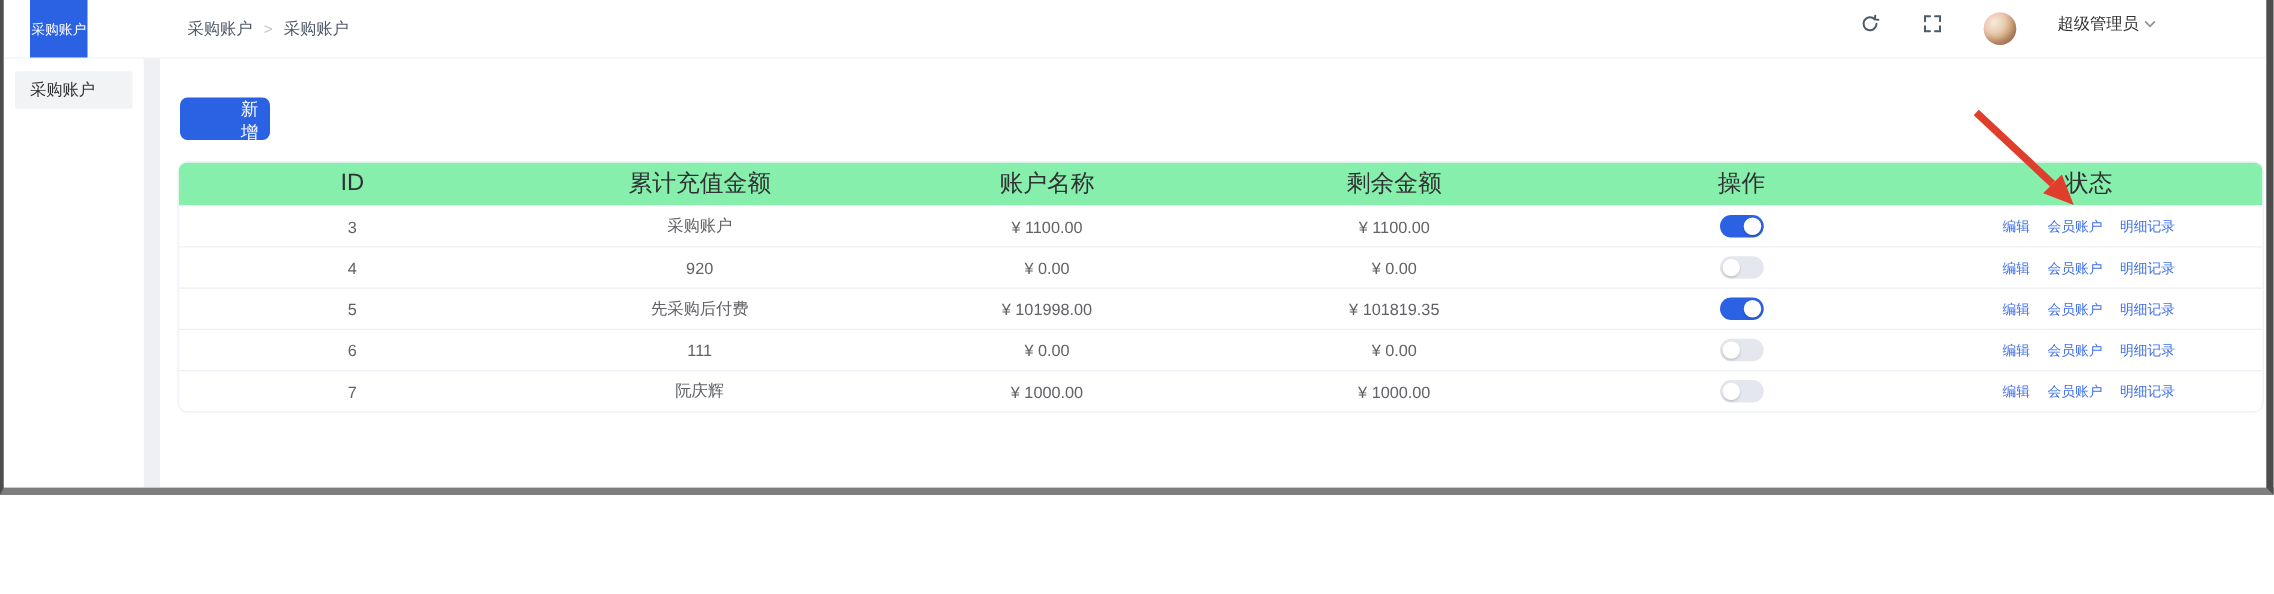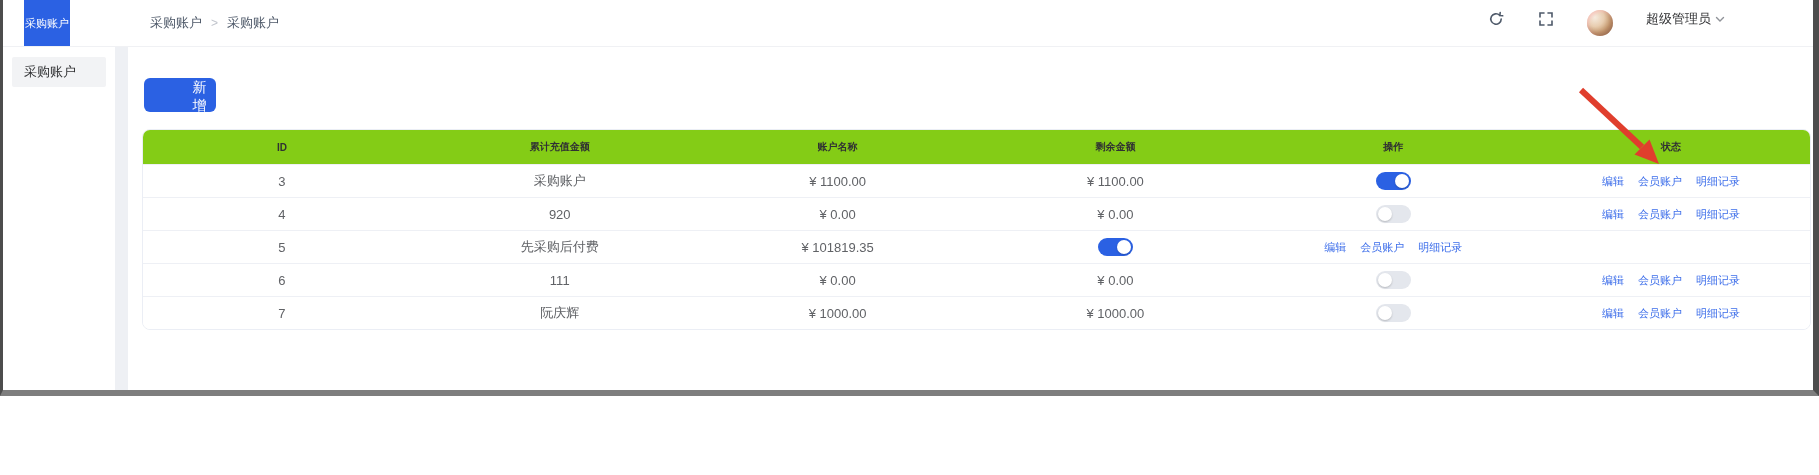--- a/index.html
+++ b/index.html
@@ -27,22 +27,22 @@
   .menu-item{margin:10px 9px 0 9px;height:30px;background:#f2f3f5;display:flex;align-items:center;
              padding-left:12px;font-size:13px;color:#303133;border-radius:2px;cursor:pointer;box-sizing:border-box;}
   .divider-strip{width:13px;background:#eef0f4;flex:0 0 auto;}
   .main{flex:1;background:#fff;padding:31px 2px 0 14px;box-sizing:border-box;}
 
   .add-btn{display:block;margin-left:2px;width:72px;height:34px;background:#2b61e3;color:#fff;border:none;
            border-radius:6px;font-size:14px;cursor:pointer;font-family:inherit;padding-left:45px;}
 
   
   .card{margin-top:17px;border:1px solid #ebeef5;border-radius:8px;overflow:hidden;background:#fff;}
-  .thead{display:grid;grid-template-columns:repeat(6,1fr);height:34px;align-items:center;background:#84cc16;
-         font-size:10px;font-weight:700;color:#303133;text-align:center;}
+  .thead{display:grid;grid-template-columns:repeat(6,1fr);height:34px;align-items:center;background:#86efac;
+         font-size:19px;font-weight:400;color:#303133;text-align:center;}
   .trow{display:grid;grid-template-columns:repeat(6,1fr);height:32px;align-items:center;
         border-top:1px solid #eef0f5;font-size:13px;color:#606266;text-align:center;background:#fff;}
   .cell-flex{display:flex;justify-content:center;align-items:center;}
 
   
   .toggle{width:35px;height:18px;border-radius:9px;background:#e4e7ed;position:relative;cursor:pointer;}
   .toggle .knob{width:14px;height:14px;border-radius:50%;background:#fff;position:absolute;top:2px;left:2px;
                 box-shadow:0 1px 2px rgba(0,0,0,.2);}
   .toggle.on{background:#2b61e3;}
   .toggle.on .knob{left:auto;right:2px;}
@@ -144,20 +144,21 @@
     <div class="ops">
       <span class="link">编辑</span>
       <span class="link">会员账户</span>
       <span class="link">明细记录</span>
     </div>
   </div>
 
   <div class="trow">
     <div>5</div>
     <div>先采购后付费</div>
+    <div>¥ 101998.00</div>
     <div>¥ 101819.35</div>
     <div class="cell-flex">
       <div class="toggle on">
                     <div class="knob"></div>
                   </div>
     </div>
     <div class="ops">
       <span class="link">编辑</span>
       <span class="link">会员账户</span>
       <span class="link">明细记录</span>

